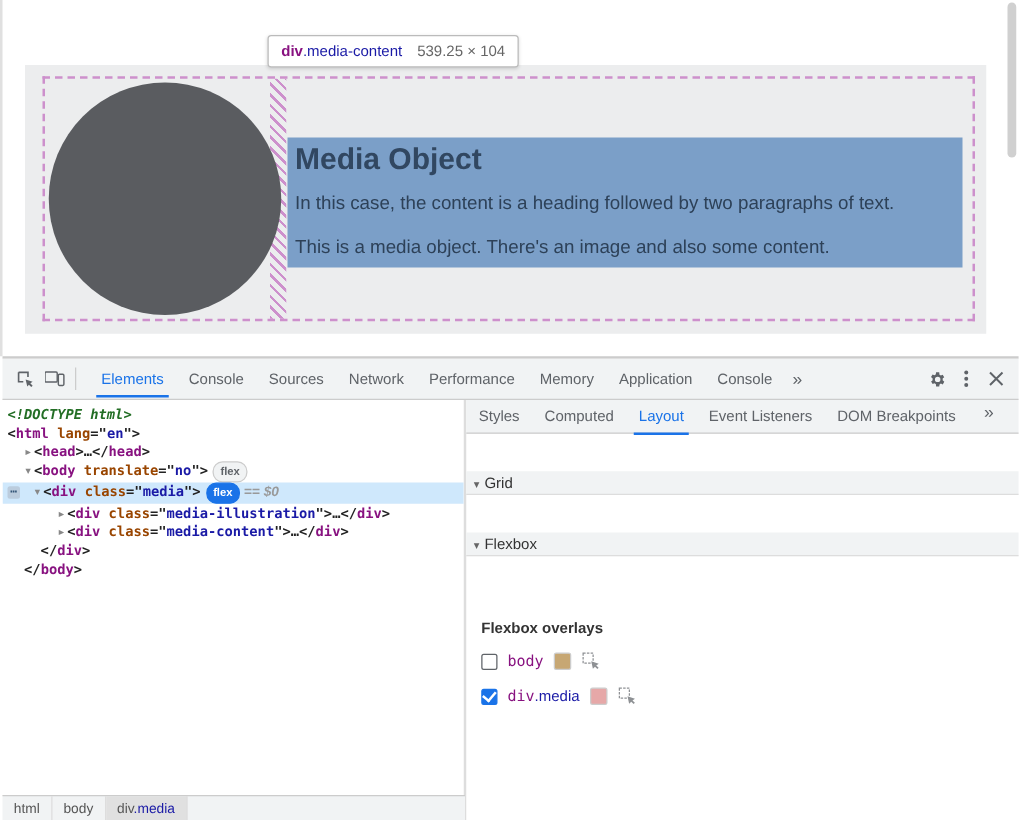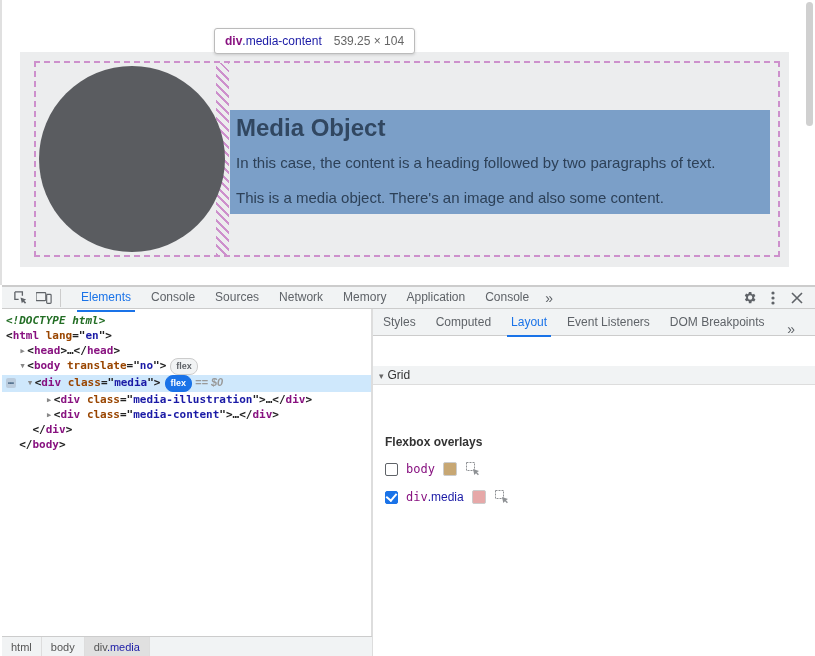--- a/index.html
+++ b/index.html
@@ -19,21 +19,21 @@
 .media-texts p { font-size:15px; color:#2d4158; margin-bottom:18px; }
 
 
 .tooltip { position:absolute; left:212px; top:28px; background:#fff; border:1px solid #bbb; border-radius:3px; padding:5px 10px; font-size:12px; display:flex; gap:12px; align-items:center; box-shadow:0 1px 3px rgba(0,0,0,.15); }
 .tooltip .cls { color:#1a1aa6; }
 .tooltip .tag { color:#881280; font-weight:700; }
 .tooltip .dim { color:#666; }
 
 
 .devtools { position:absolute; left:2px; top:285px; right:0; bottom:0; border-top:2px solid #ccc; display:flex; flex-direction:column; }
-.toolbar { display:flex; align-items:center; height:22px; border-bottom:1px solid #ccc; background:#f1f3f4; padding:0 6px; }
+.toolbar { display:flex; align-items:center; height:33px; border-bottom:1px solid #ccc; background:#f1f3f4; padding:0 6px; }
 .toolbar .icon { width:24px; height:24px; display:flex; align-items:center; justify-content:center; color:#5f6368; cursor:pointer; }
 .toolbar .sep { width:1px; height:18px; background:#ccc; margin:0 4px; }
 .main-tabs { display:flex; align-items:center; height:27px; margin-left:6px; }
 .main-tabs .tab { padding:0 10px; height:27px; line-height:27px; color:#5f6368; cursor:pointer; position:relative; }
 .main-tabs .tab.active { color:#1a73e8; }
 .main-tabs .tab.active::after { content:""; position:absolute; left:6px; right:6px; bottom:-1px; height:2px; background:#1a73e8; }
 .chevrons { color:#5f6368; padding:0 6px; cursor:pointer; font-size:14px; }
 
 .devtools-body { flex:1; display:flex; min-height:0; }
 
@@ -117,20 +117,21 @@
           <rect x="0" y="1" width="11" height="9" rx="1" fill="none" stroke="#5f6368" stroke-width="1.3"></rect>
           <rect x="12" y="3" width="5" height="10" rx="1" fill="none" stroke="#5f6368" stroke-width="1.3"></rect>
         </svg>
     </div>
     <div class="sep"></div>
     <div class="main-tabs" id="main-tabs">
         <div class="tab active">Elements</div>
         <div class="tab">Console</div>
         <div class="tab">Sources</div>
         <div class="tab">Network</div>
+        <div class="tab">Performance</div>
         <div class="tab">Memory</div>
         <div class="tab">Application</div>
         <div class="tab">Console</div>
       </div>
     <div class="chevrons">»</div>
     <div style="flex:1"></div>
     <div class="icon">
       <svg width="15" height="15" viewBox="0 0 24 24">
           <path fill="#5f6368" d="M19.4 13a7.5 7.5 0 000-2l2-1.6-2-3.4-2.4 1a7.3 7.3 0 00-1.7-1L15 3h-4l-.4 2.6a7.3 7.3 0 00-1.7 1l-2.4-1-2 3.4L6.6 11a7.5 7.5 0 000 2l-2 1.6 2 3.4 2.4-1c.5.4 1.1.8 1.7 1L11 21h4l.4-2.6a7.3 7.3 0 001.7-1l2.4 1 2-3.4zM13 15.5A3.5 3.5 0 1116.5 12 3.5 3.5 0 0113 15.5z"></path>
         </svg>
@@ -170,20 +171,24 @@
           <div class="tab active">Layout</div>
           <div class="tab">Event Listeners</div>
           <div class="tab">DOM Breakpoints</div>
           <div style="flex: 1 1 0%;"></div>
         </div>
       <div style="margin-left:auto;position:absolute;right:14px;top:34px;" class="chevrons">»</div>
 
       <div class="section-hdr">
         <span class="tri"></span>
         <span>Grid</span>
+      </div>
+      <div class="section-hdr">
+        <span class="tri"></span>
+        <span>Flexbox</span>
       </div>
       <div class="section-body">
         <div class="subh">Flexbox overlays</div>
         <div id="overlay-rows">
             <div class="overlay-row">
               <span class="cb"></span>
               <span><span class="name">body</span><span class="cls"></span></span>
               <span class="swatch" style="background:#c7a773"></span>
               <span class="highlight-icon">
                 <svg width="16" height="16" viewBox="0 0 16 16">

